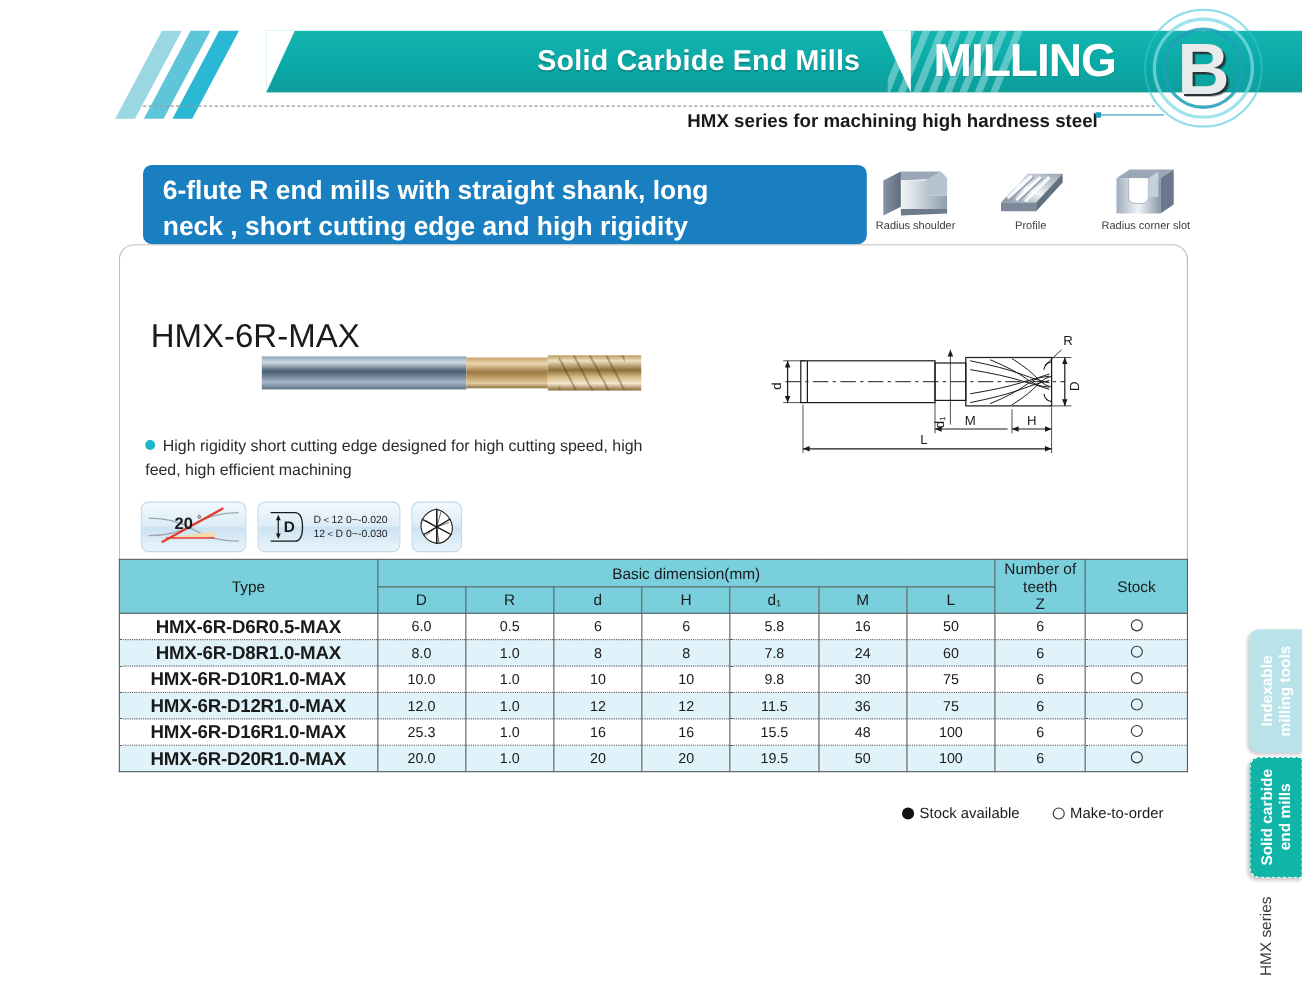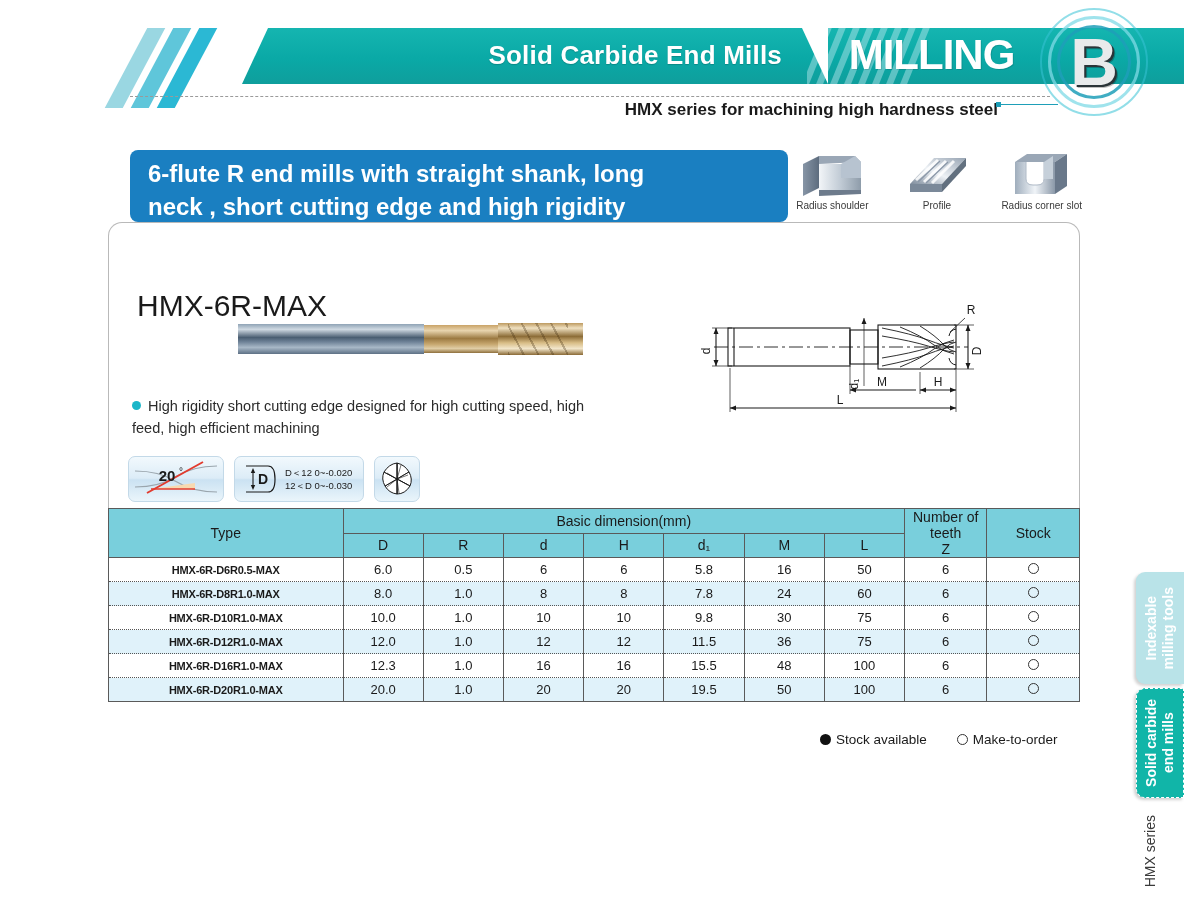--- a/index.html
+++ b/index.html
@@ -194,21 +194,21 @@
   }
   table.spec th, table.spec td { border: 1px solid #5a5a5a; text-align: center; }
   table.spec thead th { background: #79cfdc; font-weight: normal; font-size: 14px; }
   .th-type { width: 228px; }
   .th-num  { width: 78px; }
   .th-teeth{ width: 80px; }
   .th-stock{ width: 90px; }
   table.spec tbody td { height: 24px; border-top: none; border-bottom: 1px dotted #555; }
   table.spec tbody tr:last-child td { border-bottom: 1px solid #5a5a5a; }
   table.spec tbody td.type-cell {
-    font-weight: bold; font-size: 11px; letter-spacing: -.2px;
+    font-weight: bold; font-size: 17px; letter-spacing: -.2px;
     border-right: 1px solid #5a5a5a;
   }
   table.spec tbody td.stock-cell { border-left: 1px solid #5a5a5a; }
   table.spec tbody tr.alt td { background: #e0f2fa; }
   .circle-o { display: inline-block; width: 11px; height: 11px;
               border: 1.4px solid #333; border-radius: 50%; }
 
   
   .legend { position: absolute; left: 820px; top: 732px; font-size: 13.5px; color: #1a1a1a;
             display: flex; align-items: center; gap: 8px; }
@@ -552,21 +552,21 @@
         <td>12</td>
         <td>12</td>
         <td>11.5</td>
         <td>36</td>
         <td>75</td>
         <td>6</td>
         <td class="stock-cell"><span class="circle-o"></span></td>
       </tr>
       <tr>
         <td class="type-cell">HMX-6R-D16R1.0-MAX</td>
-        <td>12.3</td>
+        <td>25.3</td>
         <td>1.0</td>
         <td>16</td>
         <td>16</td>
         <td>15.5</td>
         <td>48</td>
         <td>100</td>
         <td>6</td>
         <td class="stock-cell"><span class="circle-o"></span></td>
       </tr>
       <tr class="alt">

